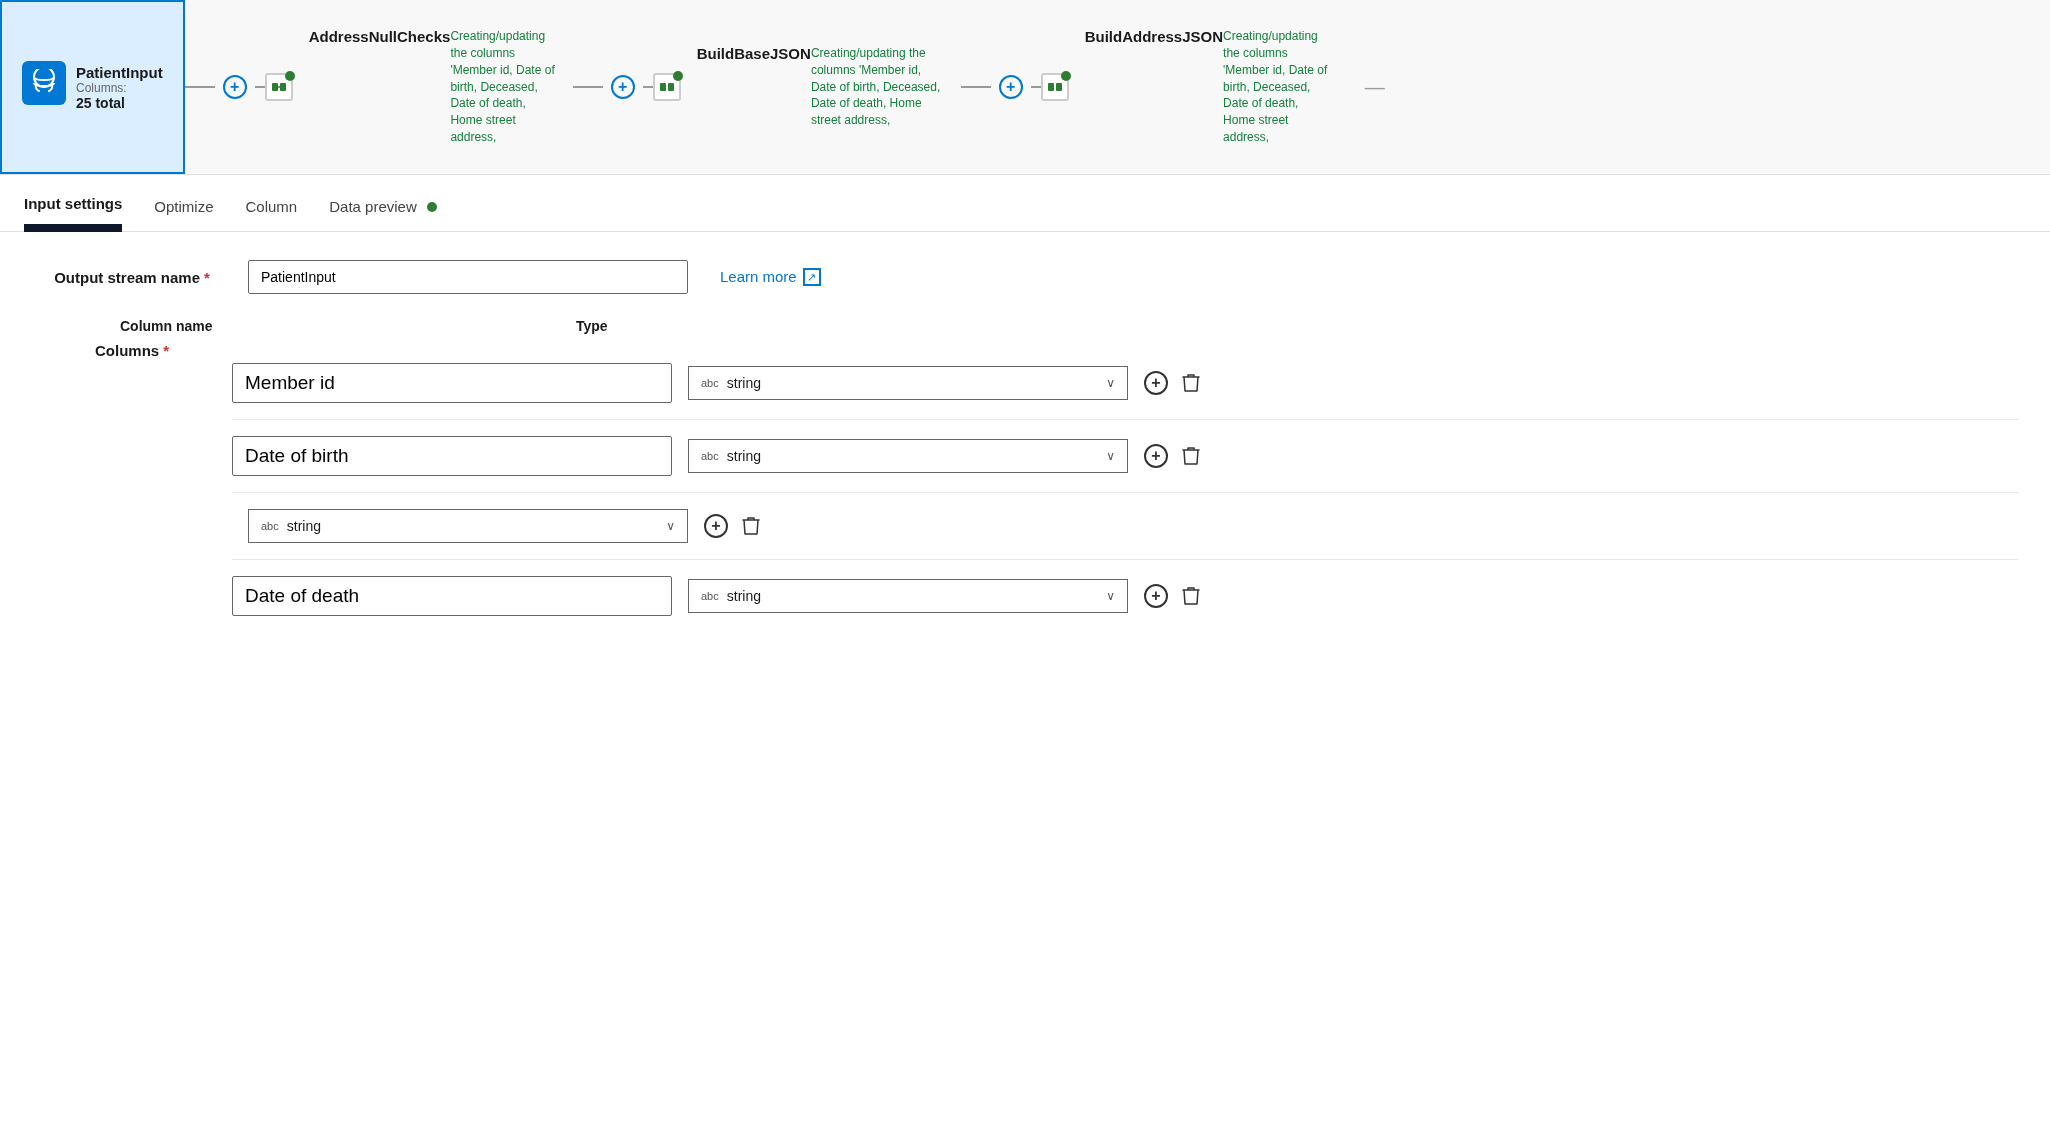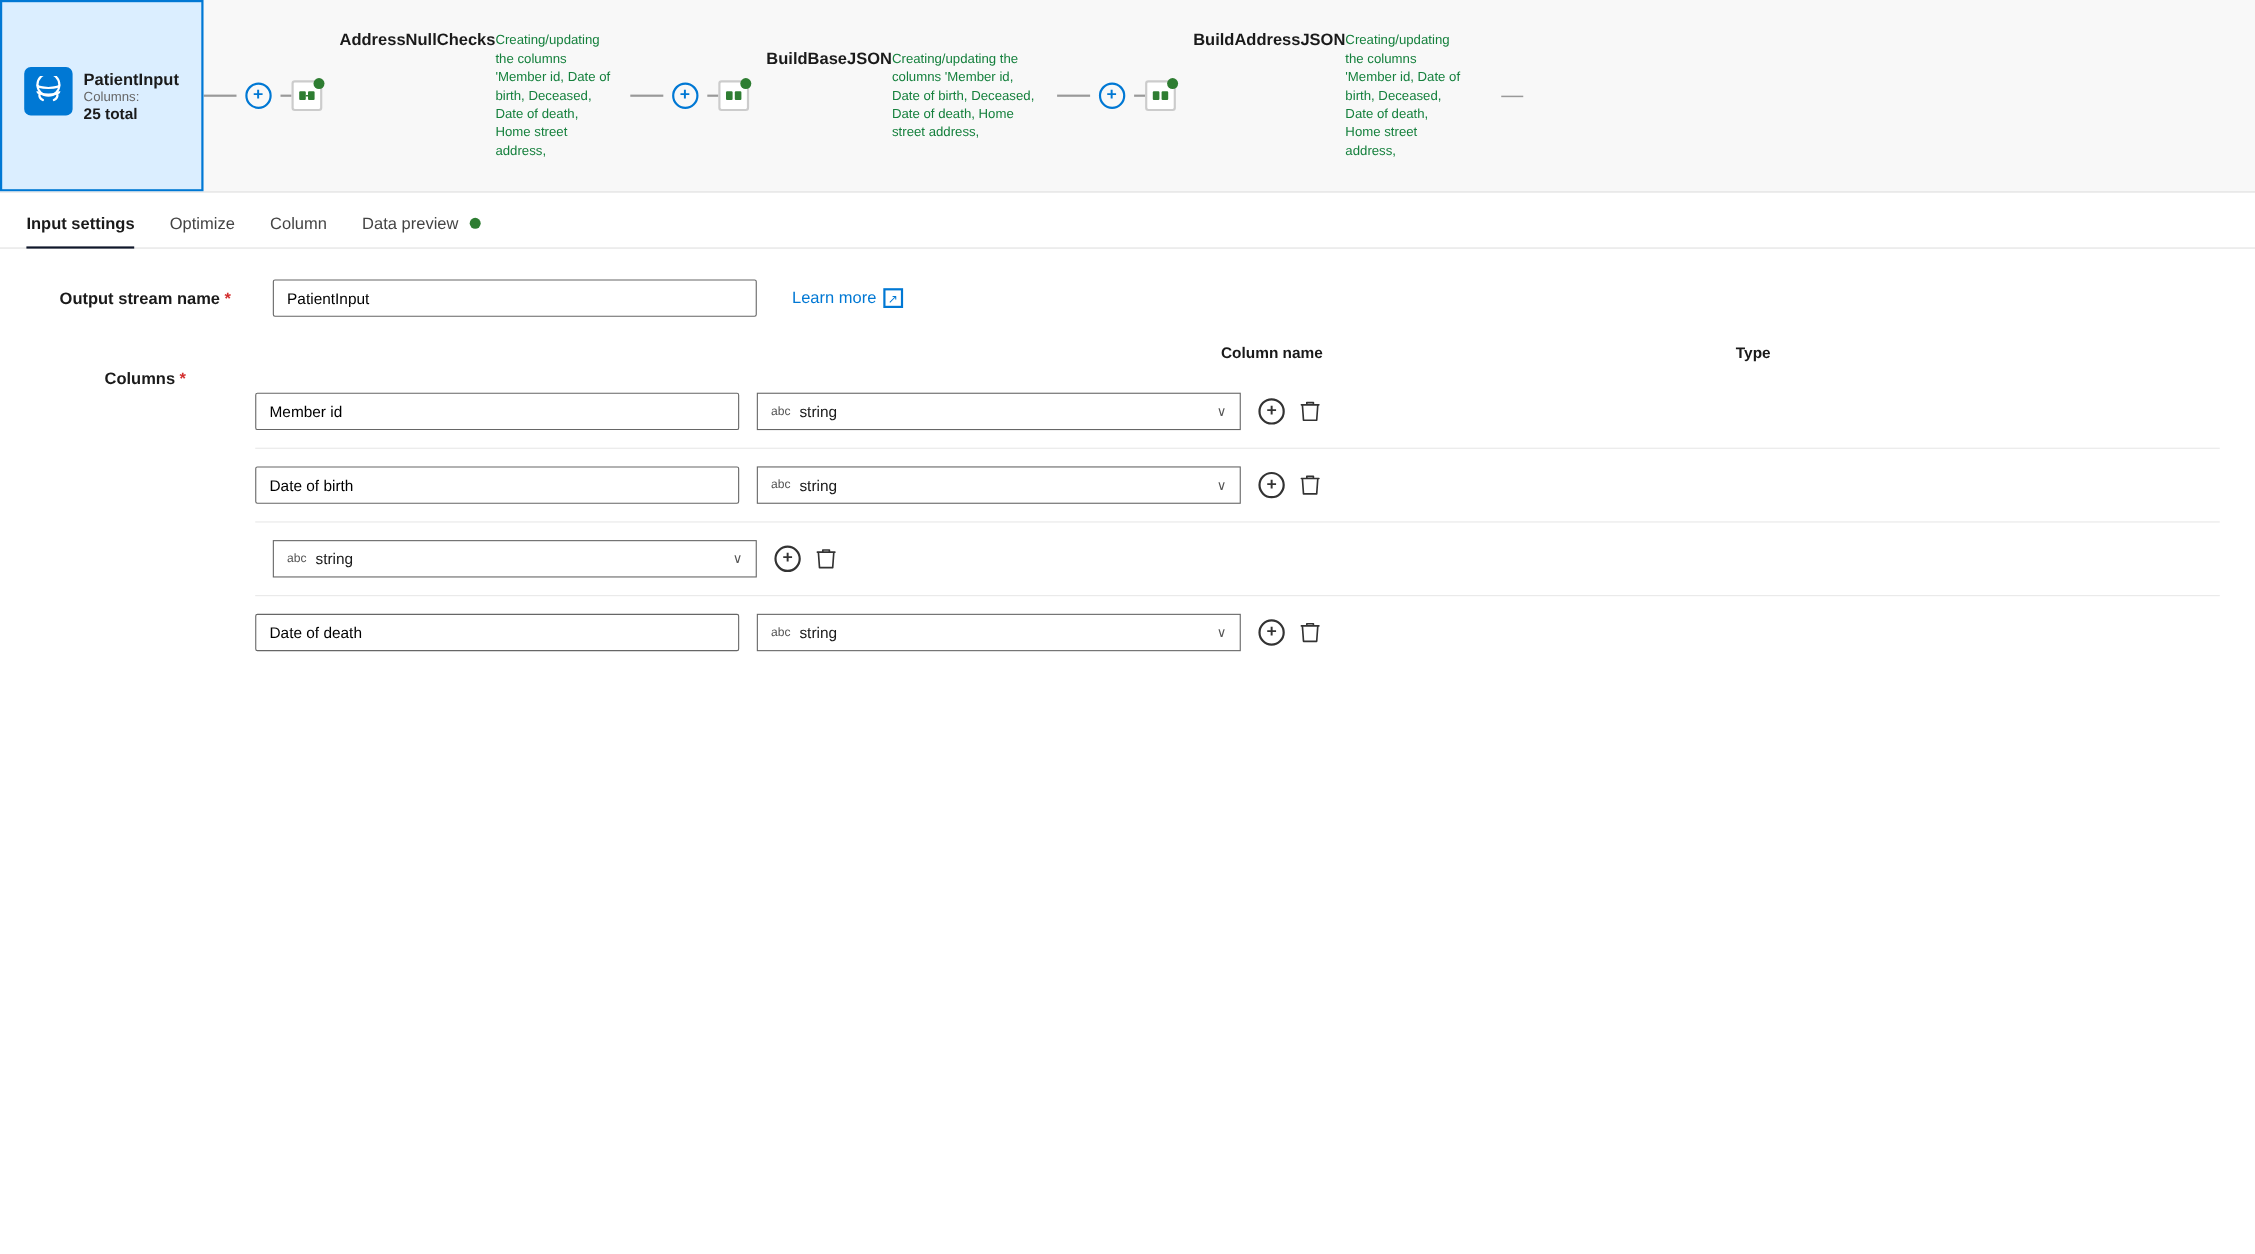--- a/index.html
+++ b/index.html
@@ -148,21 +148,21 @@
       font-size: 15px;
       cursor: pointer;
       color: #444;
       border-bottom: 2px solid transparent;
       margin-bottom: -1px;
     }
 
     .tab.active {
       color: #1a1a1a;
       font-weight: 700;
-      border-bottom: 2px solid #0f172a;
+      border-bottom: 8px solid #0f172a;
     }
 
     .tab-dot {
       width: 10px;
       height: 10px;
       background: #2e7d32;
       border-radius: 50%;
       display: inline-block;
       margin-left: 6px;
     }
@@ -212,22 +212,21 @@
 
     .columns-section {
       margin-top: 8px;
     }
 
     .col-headers {
       display: flex;
       align-items: center;
       margin-left: 88px;
       margin-bottom: 8px;
-      gap: 12px;
-      justify-content: flex-end;
+      gap: 0;
     }
 
     .col-header-name {
       font-weight: 600;
       font-size: 14px;
       width: 440px;
     }
 
     .col-header-type {
       font-weight: 600;
@@ -246,21 +245,21 @@
     }
 
     .column-row:last-child {
       border-bottom: none;
     }
 
     .col-name-input {
       border: 1px solid #666;
       border-radius: 2px;
       padding: 8px 12px;
-      font-size: 14px;
+      font-size: 19px;
       width: 440px;
       outline: none;
     }
 
     .col-type-select {
       border: 1px solid #666;
       border-radius: 0;
       padding: 8px 12px;
       font-size: 14px;
       width: 440px;

